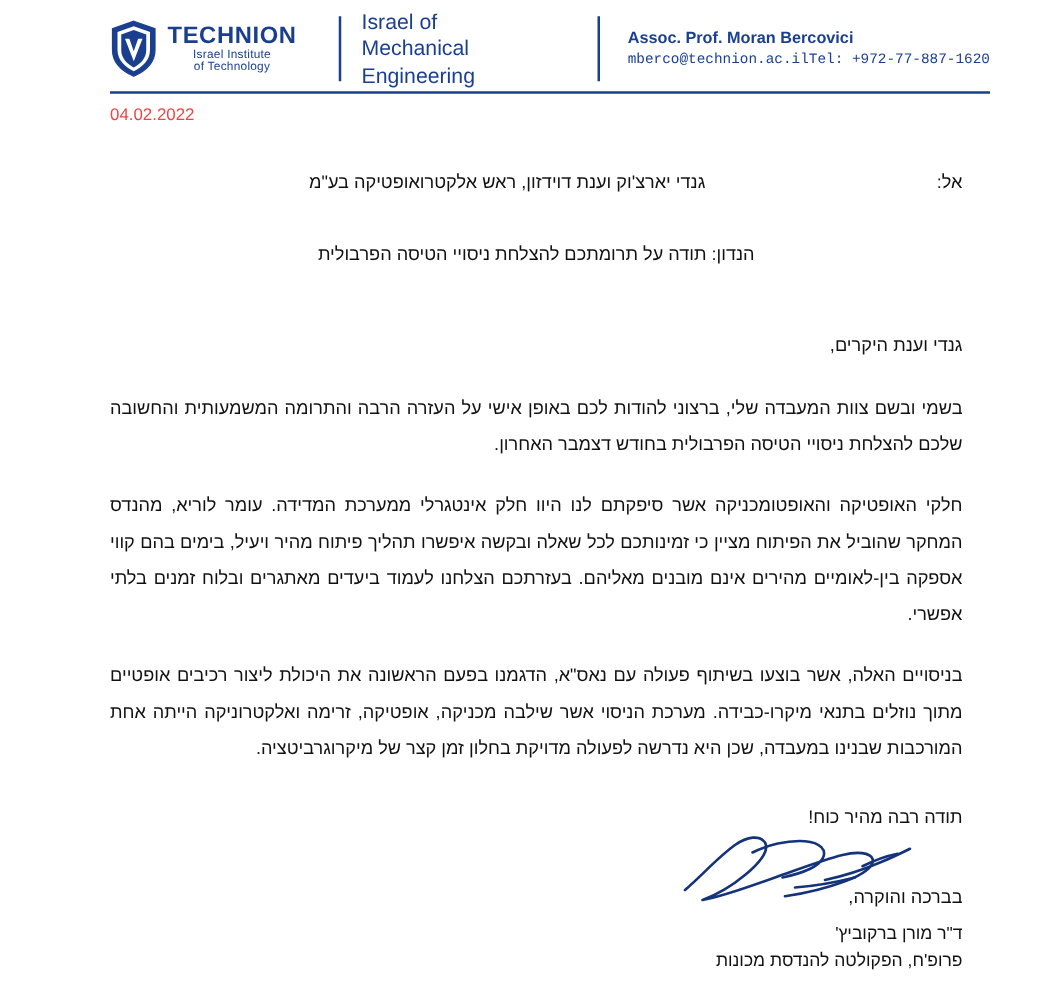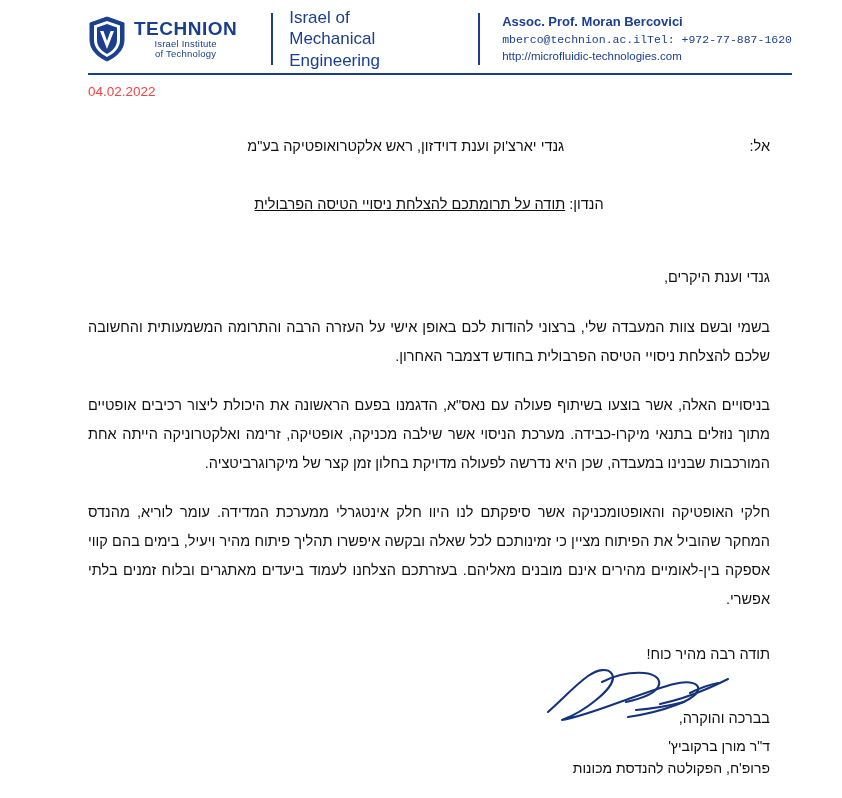--- a/index.html
+++ b/index.html
@@ -126,21 +126,21 @@
   }
   .addr-label { flex: 0 0 auto; }
   .addr-value { flex: 1 1 auto; text-align: center; }
 
   .subject-line {
     text-align: center;
     margin-bottom: 44px;
     font-size: 14.5px;
   }
   .subject-label { text-decoration: none; }
-  .subject-text { text-decoration: underline; }
+  .subject-text { }
 
   .salutation {
     margin-bottom: 22px;
   }
 
   p.para {
     margin: 4px 0 20px 0;
     text-align: justify;
     text-align-last: right;
     line-height: 2.0;
@@ -201,21 +201,20 @@
     </div>
 
     <div class="divider-v"></div>
 
     <div class="contact">
       <div class="name">Assoc. Prof. Moran Bercovici</div>
       <div class="row">
         <span>mberco@technion.ac.il</span>
         <span>Tel: +972-77-887-1620</span>
       </div>
-      <div>http://microfluidic-technologies.com</div>
     </div>
   </div>
 
   <div class="rule"></div>
 
   <div class="date">04.02.2022</div>
 
   <div class="body">
 
     <div class="addr-line">
@@ -224,22 +223,22 @@
     </div>
 
     <div class="subject-line">
       <span class="subject-label">הנדון:</span>
       <span class="subject-text">תודה על תרומתכם להצלחת ניסויי הטיסה הפרבולית</span>
     </div>
 
     <div class="salutation">גנדי וענת היקרים,</div>
 
     <p class="para">בשמי ובשם צוות המעבדה שלי, ברצוני להודות לכם באופן אישי על העזרה הרבה והתרומה המשמעותית והחשובה שלכם להצלחת ניסויי הטיסה הפרבולית בחודש דצמבר האחרון.</p>
+    <p class="para">חלקי האופטיקה והאופטומכניקה אשר סיפקתם לנו היוו חלק אינטגרלי ממערכת המדידה.  עומר לוריא, מהנדס המחקר שהוביל את הפיתוח מציין כי זמינותכם לכל שאלה ובקשה איפשרו תהליך פיתוח מהיר ויעיל, בימים בהם קווי אספקה בין-לאומיים מהירים אינם מובנים מאליהם. בעזרתכם הצלחנו לעמוד ביעדים מאתגרים ובלוח זמנים בלתי אפשרי.</p>
     <p class="para">בניסויים האלה, אשר בוצעו בשיתוף פעולה עם נאס"א, הדגמנו בפעם הראשונה את היכולת ליצור רכיבים אופטיים מתוך נוזלים בתנאי מיקרו-כבידה.  מערכת הניסוי אשר שילבה מכניקה, אופטיקה, זרימה ואלקטרוניקה הייתה אחת המורכבות שבנינו במעבדה, שכן היא נדרשה לפעולה מדויקת בחלון זמן קצר של מיקרוגרביטציה.</p>
-    <p class="para">חלקי האופטיקה והאופטומכניקה אשר סיפקתם לנו היוו חלק אינטגרלי ממערכת המדידה.  עומר לוריא, מהנדס המחקר שהוביל את הפיתוח מציין כי זמינותכם לכל שאלה ובקשה איפשרו תהליך פיתוח מהיר ויעיל, בימים בהם קווי אספקה בין-לאומיים מהירים אינם מובנים מאליהם. בעזרתכם הצלחנו לעמוד ביעדים מאתגרים ובלוח זמנים בלתי אפשרי.</p>
 
     <div class="closing-thanks">תודה רבה מהיר כוח!</div>
     <div class="regards">בברכה והוקרה,</div>
   </div>
 
   <svg class="signature" viewBox="0 0 210 70">
     <g fill="none" stroke="#14337a" stroke-width="2.1" stroke-linecap="round" stroke-linejoin="round">
       <path d="M8 52 C22 40, 34 26, 48 16 C58 9, 68 8, 72 14 C76 21, 66 32, 56 40 C44 50, 30 57, 22 60 C34 58, 58 50, 80 42 C100 35, 118 28, 134 24 C146 21, 156 22, 158 27 C160 33, 150 40, 136 45 C120 51, 102 55, 88 57"></path>
       <path d="M62 22 C74 16, 90 12, 104 13 C116 14, 122 20, 118 27 C114 34, 100 39, 86 42"></path>
       <path d="M120 44 C134 41, 150 36, 164 30 C174 26, 182 22, 188 19"></path>

